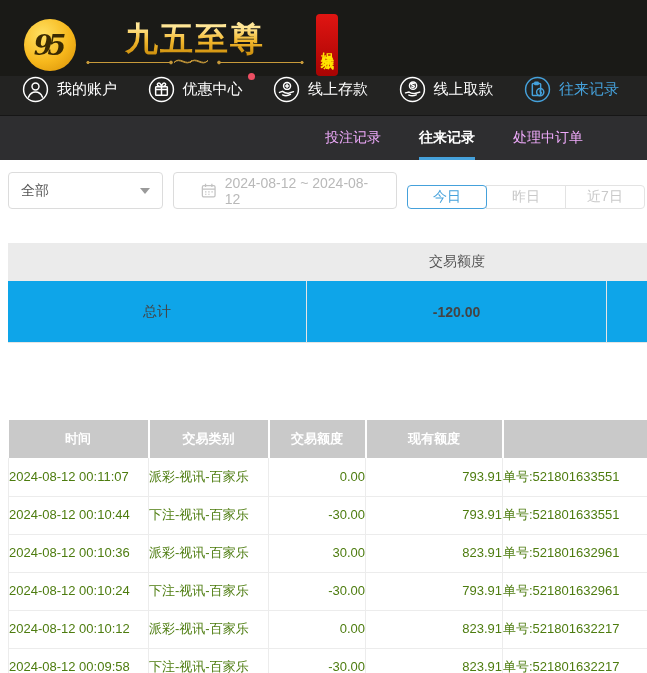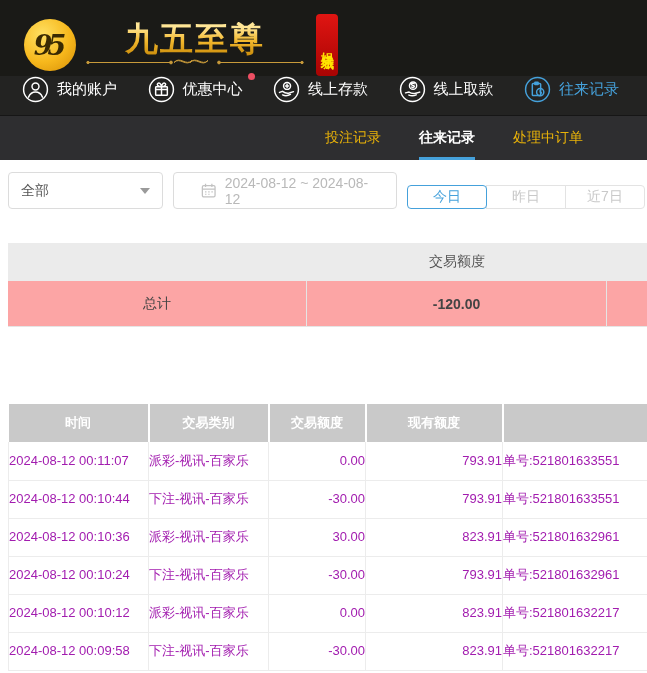--- a/index.html
+++ b/index.html
@@ -28,58 +28,58 @@
     justify-content:space-between; padding:0 28px 12px 22px; border-bottom:1px solid #161616; }
   .nav-item { display:flex; align-items:center; gap:8px; color:#fff; font-size:15px; cursor:pointer; position:relative; }
   .nav-item .nicon { width:27px; height:27px; display:flex; }
   .nav-item.active { color:#45a1db; }
   .nav-dot { position:absolute; top:-3px; right:-12px; width:7px; height:7px; border-radius:50%; background:#ee4f63; display:none; }
   .nav-item.has-dot .nav-dot { display:block; }
 
   
   .subnav { height:44px; background:#2e2e30; display:flex; justify-content:flex-end;
     align-items:stretch; padding-right:64px; gap:38px; }
-  .subtab { display:flex; align-items:center; color:#eab308; font-size:14px; cursor:pointer;
+  .subtab { display:flex; align-items:center; color:#f0abfc; font-size:14px; cursor:pointer;
     border-bottom:3px solid transparent; padding-top:3px; }
   .subtab.active { color:#ffffff; font-weight:bold; border-bottom-color:#45a1db; }
 
   
   .filterbar { display:flex; align-items:flex-end; padding:12px 2px 12px 8px; gap:10px; background:#fff; }
   .sel-box { width:157px; height:37px; border:1px solid #dcdcdc; border-radius:4px; background:#fff;
     display:flex; align-items:center; justify-content:space-between; padding:0 12px; font-size:14px; color:#555; cursor:pointer; }
   .caret { width:0; height:0; border-left:5px solid transparent; border-right:5px solid transparent; border-top:6px solid #9a9a9a; }
   .date-box { width:226px; height:37px; border:1px solid #dcdcdc; border-radius:4px; background:#fff;
     display:flex; align-items:center; gap:8px; padding:0 27px; font-size:14px; color:#b9b9b9; cursor:pointer; }
   .quick-group { margin-left:auto; display:flex; }
   .qbtn { width:80px; height:24px; background:#fff; border:1px solid #e3e3e3; font-size:14px; color:#c9c9c9;
     display:flex; align-items:center; justify-content:center; cursor:pointer; margin-left:-1px; }
   .qbtn:first-child { border-radius:4px 0 0 4px; margin-left:0; }
   .qbtn:last-child { border-radius:0 4px 4px 0; }
   .qbtn.active { border:1px solid #45a1db; color:#45a1db; border-radius:4px; z-index:2; }
 
   
   .summary { margin:22px 0 0 8px; }
   .sum-head { height:38px; background:#ebebeb; display:flex; }
-  .sum-row { height:46px; background:#fca5a5; display:flex; border-bottom:1px solid #e5e5e5; }
+  .sum-row { height:62px; background:#0ea5e9; display:flex; border-bottom:1px solid #e5e5e5; }
   .sc1 { width:299px; display:flex; align-items:center; justify-content:center; }
   .sc2 { width:300px; display:flex; align-items:center; justify-content:center; }
   .sc3 { flex:1; }
   .sum-row .sc1, .sum-row .sc2 { border-right:1px solid #e5e5e5; }
   .sum-head .sc2 { font-size:14px; color:#555; }
   .sum-row .sc1 { font-size:14px; color:#444; }
   .sum-row .sc2 { font-size:14px; color:#444;font-weight:bold; }
 
   
   .records { margin:77px 0 0 8px; border-collapse:collapse; width:639px; table-layout:fixed; }
   .records col.c-time{width:140px} .records col.c-type{width:120px} .records col.c-amt{width:97px}
   .records col.c-bal{width:137px} .records col.c-ord{width:auto}
   .records th { background:#c9c9c9; color:#fff; font-size:13px; font-weight:bold; height:38px;
     border-right:2px solid #fff; }
   .records th:last-child { border-right:none; }
-  .records td { height:38px; font-size:13px; color:#a21caf; border-bottom:1px solid #ececec;
+  .records td { height:38px; font-size:13px; color:#4d7c0f; border-bottom:1px solid #ececec;
     border-right:1px solid #ececec; line-height:16px; padding:2px 0; }
   .records td:last-child { border-right:none; }
   .records tr td:first-child { border-left:1px solid #ececec; }
   .td-time { padding-left:13px; }
   .td-type { padding-left:8px; padding-right:4px; }
   .td-amt  { text-align:right; padding-right:8px; }
   .td-bal  { text-align:right; padding-right:8px; }
   .td-ord  { padding-left:12px; }
 </style>
 </head>

